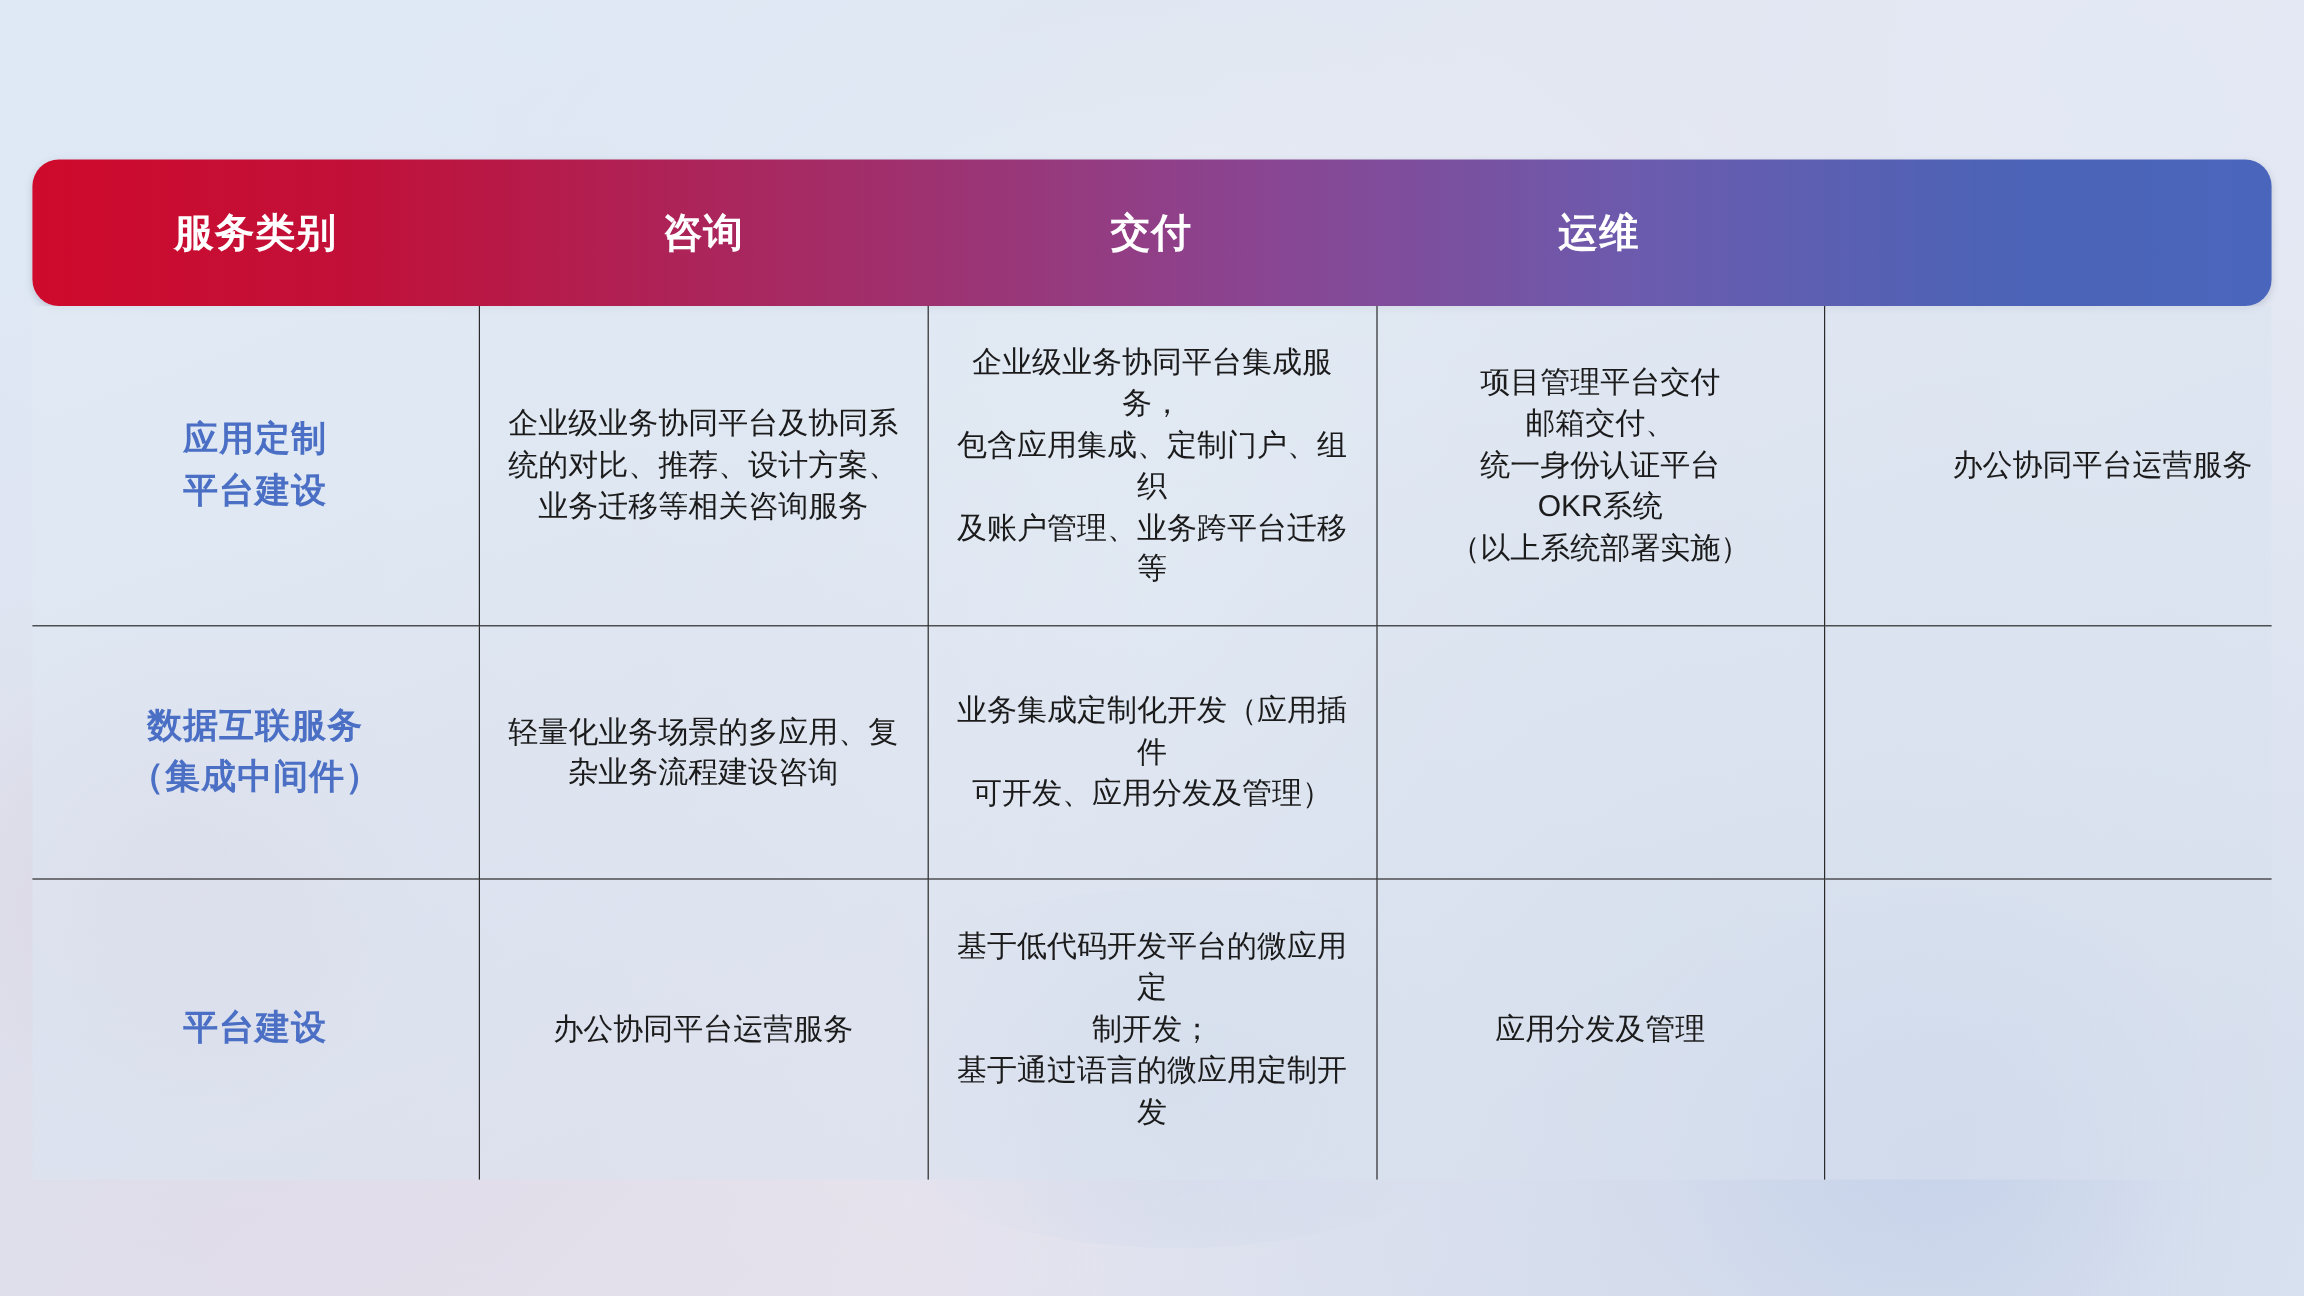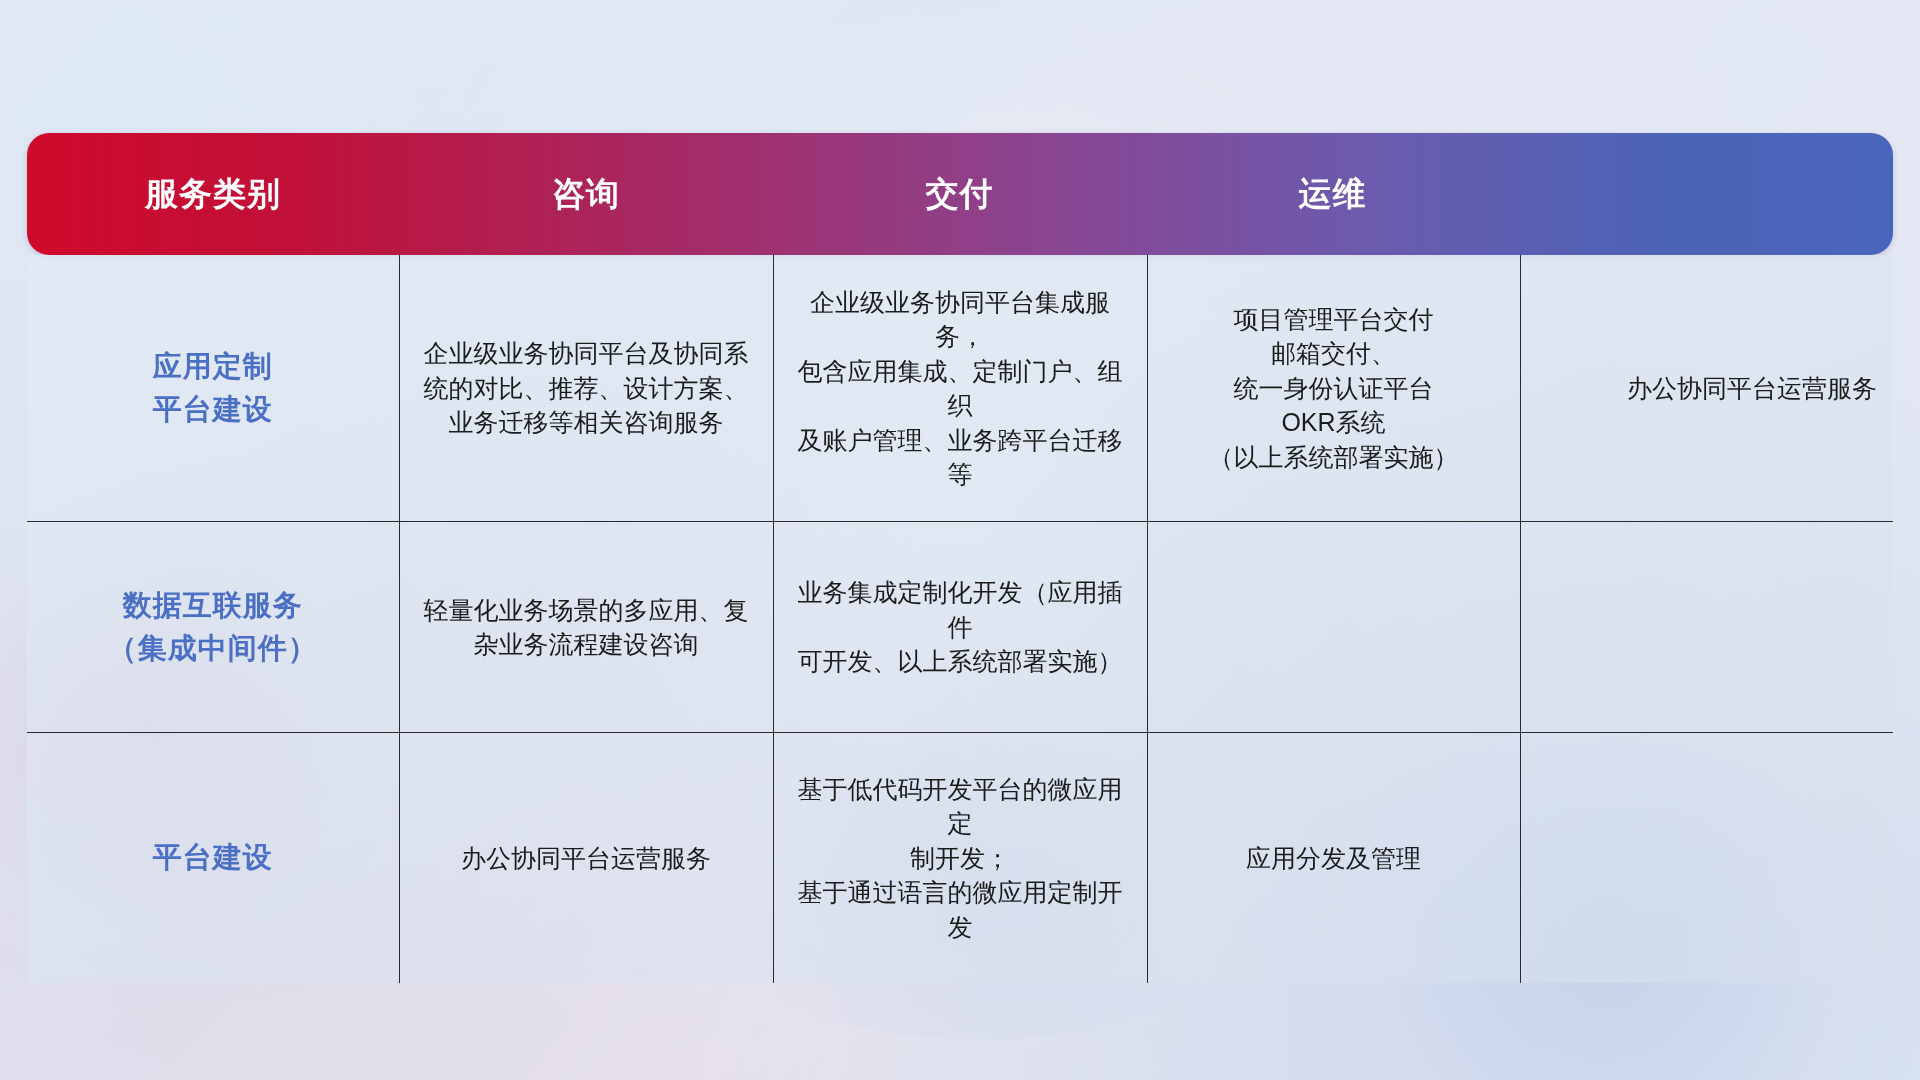--- a/index.html
+++ b/index.html
@@ -171,21 +171,21 @@
         <td class="cat">
             <span class="cell-line">数据互联服务</span>
             <span class="cell-line">（集成中间件）</span>
           </td>
         <td>
             <span class="cell-line">轻量化业务场景的多应用、复</span>
             <span class="cell-line">杂业务流程建设咨询</span>
           </td>
         <td>
             <span class="cell-line">业务集成定制化开发（应用插件</span>
-            <span class="cell-line">可开发、以上系统部署实施）</span>
+            <span class="cell-line">可开发、应用分发及管理）</span>
           </td>
         <td></td>
         <td class="last"></td>
       </tr>
       <tr class="row-3">
         <td class="cat">
             <span class="cell-line">平台建设</span>
           </td>
         <td>
             <span class="cell-line">办公协同平台运营服务</span>

